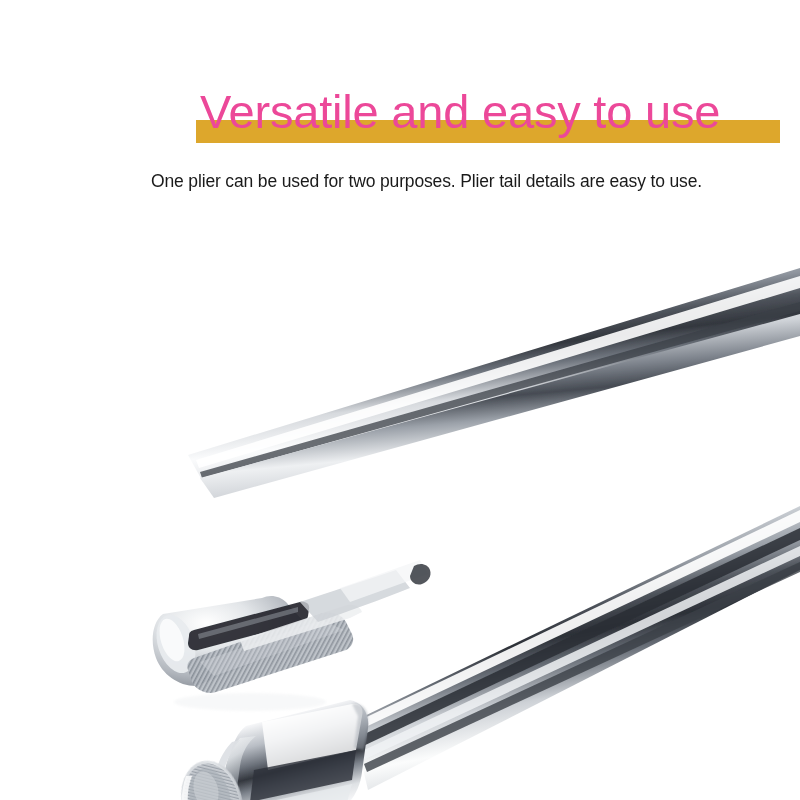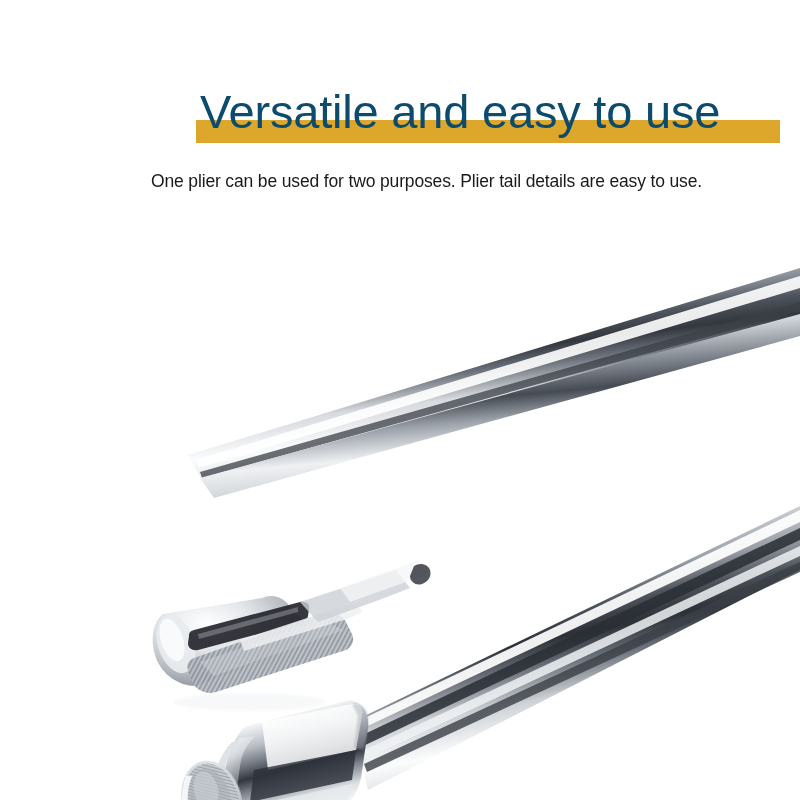--- a/index.html
+++ b/index.html
@@ -42,21 +42,21 @@
 
   .headline {
     position:absolute;
     left:4px; top:0px;
     z-index:2;
     font-family:"Liberation Sans", sans-serif;
     font-size:47px;
     font-weight:400;
     letter-spacing:-0.2px;
     line-height:56px;
-    color:#0c4a6e;
+    color:#ec4899;
     white-space:nowrap;
   }
 
   .subhead {
     position:absolute;
     left:151px; top:169px;
     width:640px;
     font-family:"Liberation Sans", sans-serif;
     font-size:17.5px;
     font-weight:400;

